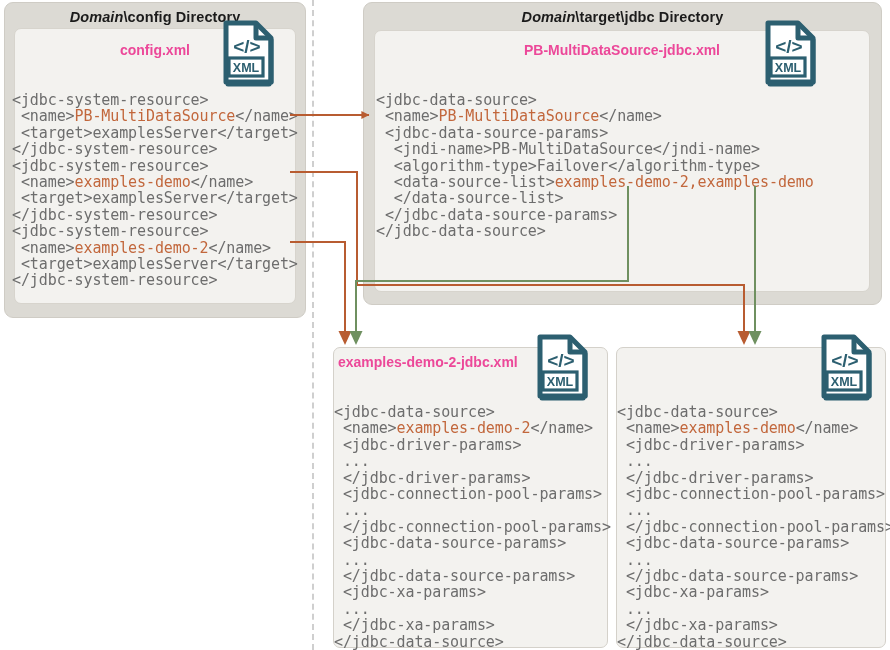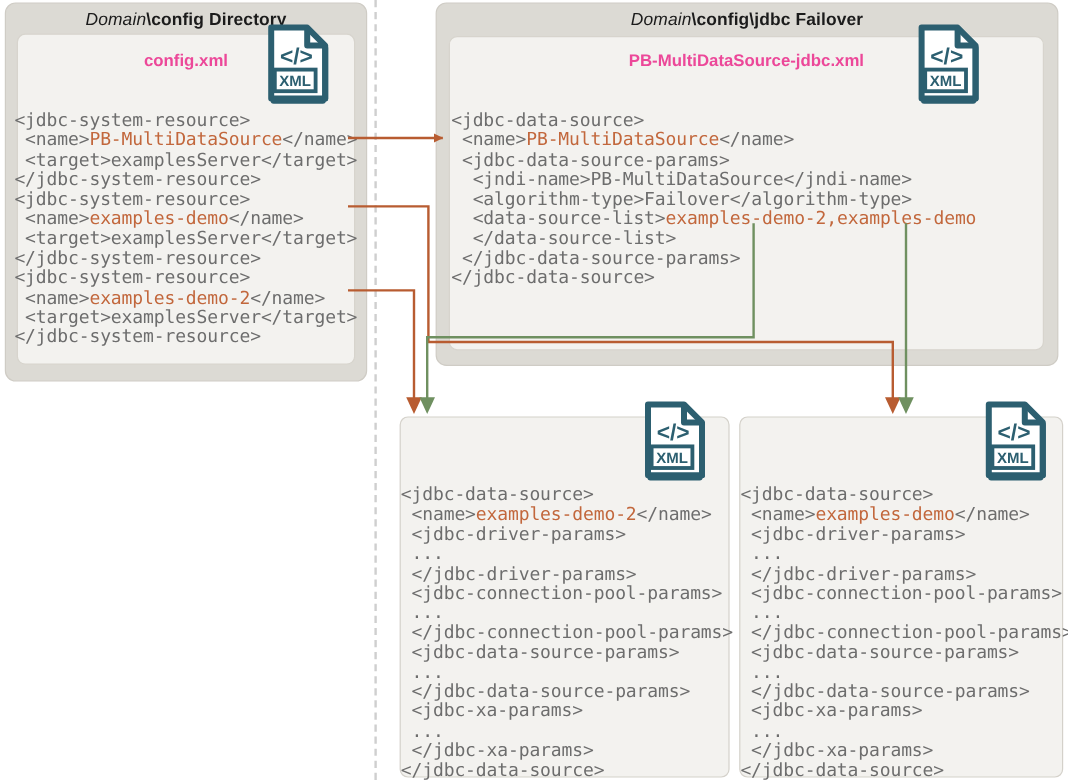--- a/index.html
+++ b/index.html
@@ -22,21 +22,21 @@
   }
   .dir-title{
     position:absolute;
     left:0;right:0;top:6px;
     text-align:center;
     font-size:14.5px;
     font-weight:bold;
     color:#1b1b1b;
     letter-spacing:.1px;
   }
-  .dir-title i{font-style:italic;font-weight:normal;}
+  .dir-title i{font-style:italic;font-weight:bold;}
 
   
   .file-card{
     position:absolute;
     background:#f3f2ef;
     border:1px solid #d7d4cd;
     border-radius:7px;
     box-sizing:border-box;
   }
   .file-card.plain{
@@ -112,21 +112,21 @@
       <path d="M8 64 H49" stroke="#2c5f70" stroke-width="5" stroke-linecap="round"></path>
       <path d="M51 20 V62" stroke="#2c5f70" stroke-width="5" stroke-linecap="round"></path>
       <text x="27" y="33" font-family="'Liberation Sans',sans-serif" font-size="19" font-weight="bold" fill="#2c5f70" text-anchor="middle">&lt;/&gt;</text>
       <rect x="9" y="38" width="34" height="18" fill="#ffffff" stroke="#2c5f70" stroke-width="3.2"></rect>
       <text x="26" y="52" font-family="'Liberation Sans',sans-serif" font-size="12.5" font-weight="bold" fill="#2c5f70" text-anchor="middle">XML</text>
     </svg>
   </div>
 
   <div class="dir-panel" style="left:363px;top:2px;width:519px;height:303px;">
     <div class="dir-title">
-      <i>Domain</i><span>\config\jdbc Failover</span>
+      <i>Domain</i><span>\target\jdbc Directory</span>
     </div>
   </div>
 
   <div class="file-card" style="left:374px;top:30px;width:496px;height:262px;">
   </div>
   <div class="file-name center" style="left:374px;top:42px;width:496px;">PB-MultiDataSource-jdbc.xml</div>
   <div class="code" style="left:376px;top:92px;width:490px;"><span>&lt;jdbc-data-source&gt;
  &lt;name&gt;</span><span class="hl">PB-MultiDataSource</span><span>&lt;/name&gt;
  &lt;jdbc-data-source-params&gt;
   &lt;jndi-name&gt;PB-MultiDataSource&lt;/jndi-name&gt;
@@ -143,20 +143,21 @@
       <path d="M8 64 H49" stroke="#2c5f70" stroke-width="5" stroke-linecap="round"></path>
       <path d="M51 20 V62" stroke="#2c5f70" stroke-width="5" stroke-linecap="round"></path>
       <text x="27" y="33" font-family="'Liberation Sans',sans-serif" font-size="19" font-weight="bold" fill="#2c5f70" text-anchor="middle">&lt;/&gt;</text>
       <rect x="9" y="38" width="34" height="18" fill="#ffffff" stroke="#2c5f70" stroke-width="3.2"></rect>
       <text x="26" y="52" font-family="'Liberation Sans',sans-serif" font-size="12.5" font-weight="bold" fill="#2c5f70" text-anchor="middle">XML</text>
     </svg>
   </div>
 
   <div class="file-card plain" style="left:333px;top:347px;width:275px;height:301px;">
   </div>
+  <div class="file-name left" style="left:338px;top:354px;">examples-demo-2-jdbc.xml</div>
   <div class="code" style="left:334px;top:404px;width:272px;"><span>&lt;jdbc-data-source&gt;
  &lt;name&gt;</span><span class="hl">examples-demo-2</span><span>&lt;/name&gt;
  &lt;jdbc-driver-params&gt;
  ...
  &lt;/jdbc-driver-params&gt;
  &lt;jdbc-connection-pool-params&gt;
  ...
  &lt;/jdbc-connection-pool-params&gt;
  &lt;jdbc-data-source-params&gt;
  ...

